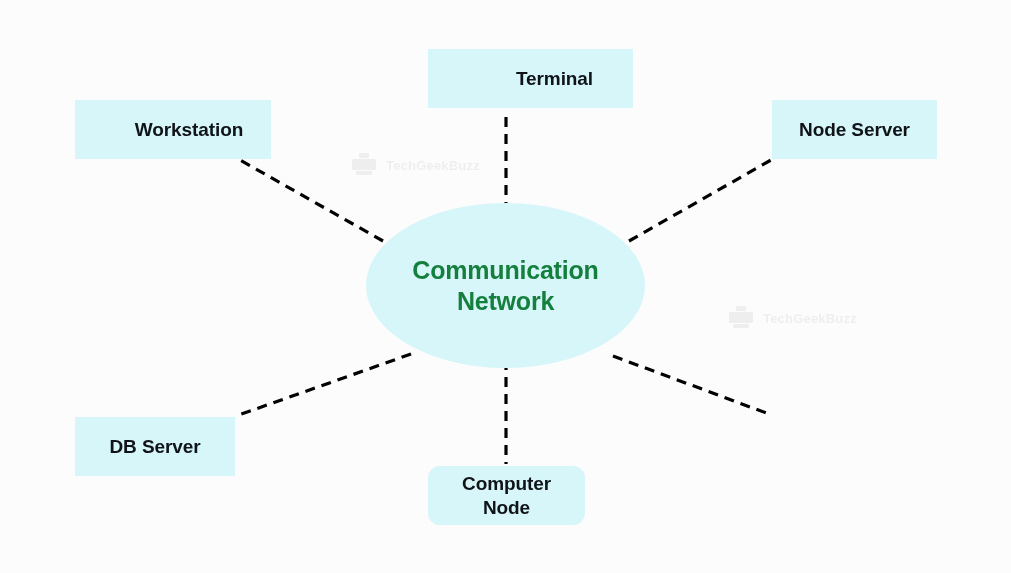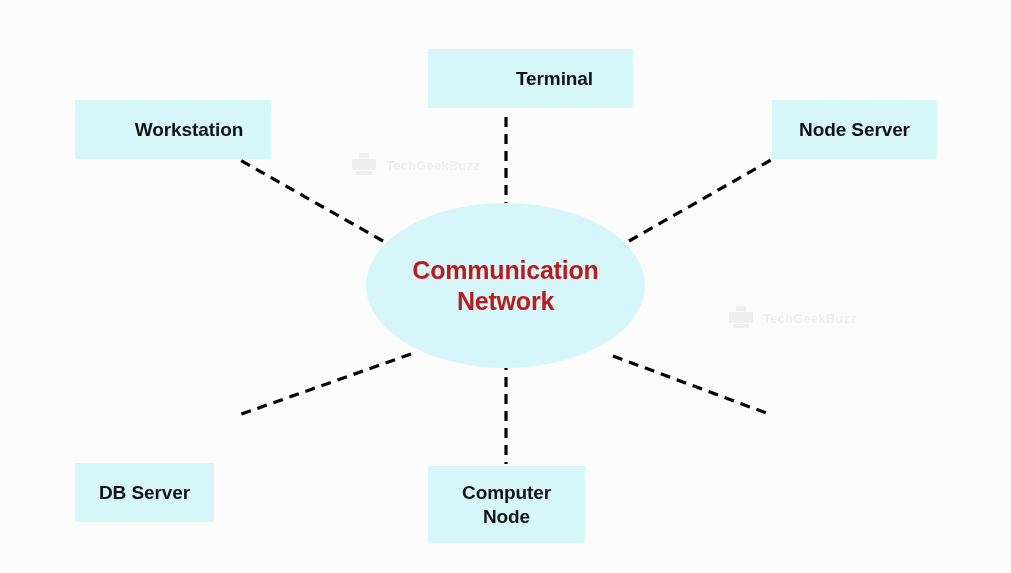--- a/index.html
+++ b/index.html
@@ -43,21 +43,21 @@
     height: 165px;
     background: #d6f6fa;
     border-radius: 50%;
     z-index: 2;
     display: flex;
     align-items: center;
     justify-content: center;
     text-align: center;
   }
   #hub-label {
-    color: #b91c1c;
+    color: #15803d;
     font-size: 25px;
     font-weight: bold;
     line-height: 1.24;
     letter-spacing: -0.2px;
     white-space: pre-line;
   }
 
   
   .node-box {
     position: absolute;
@@ -73,22 +73,22 @@
     font-size: 19px;
     font-weight: bold;
     line-height: 1.24;
     letter-spacing: -0.1px;
     white-space: pre-line;
   }
 
   #node-terminal      { left: 428px; top: 49px;  width: 157px; height: 59px; padding-left: 48px; }
   #node-workstation   { left: 75px;  top: 100px; width: 164px; height: 59px; padding-left: 32px; }
   #node-file-server   { left: 772px; top: 100px; width: 165px; height: 59px; }
-  #node-db-server     { left: 75px;  top: 417px; width: 139px; height: 59px; margin-top: 46px; }
-  #node-computer-node { left: 428px; top: 466px; width: 157px; height: 77px; }
+  #node-db-server     { left: 75px;  top: 417px; width: 160px; height: 59px; }
+  #node-computer-node { left: 428px; top: 466px; width: 157px; height: 59px; border-radius: 12px; }
   #node-work-station  { left: 772px; top: 417px; width: 161px; height: 59px; }
 
   
   .watermark {
     position: absolute;
     z-index: 4;
     display: flex;
     align-items: center;
     gap: 8px;
     opacity: 0.06;

